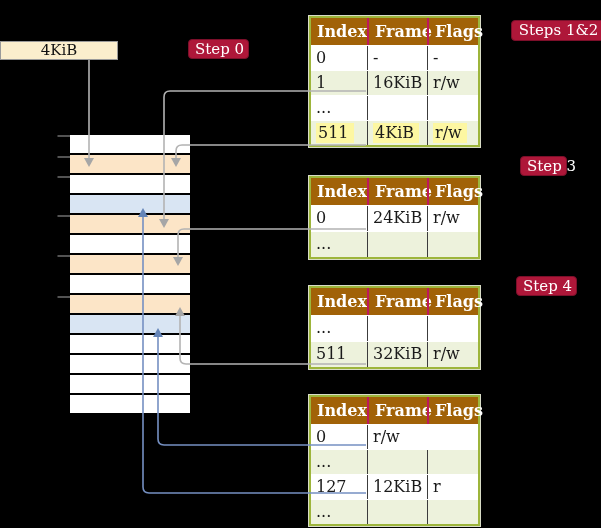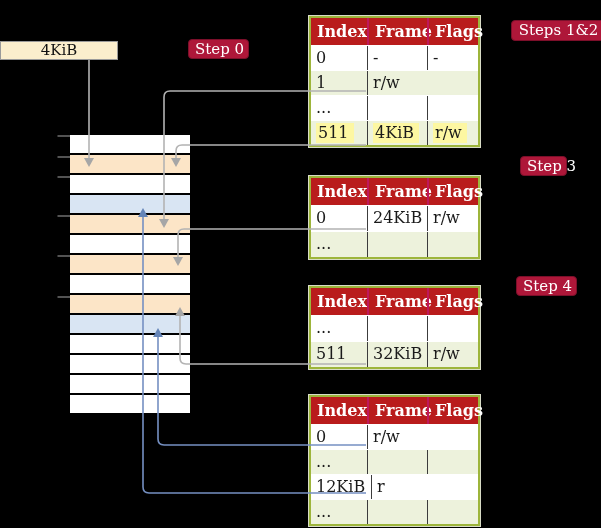--- a/index.html
+++ b/index.html
@@ -25,21 +25,21 @@
   #badge-step3 {left:520px;top:156px;width:47px;}
   #badge-step4 {left:516px;top:276px;width:61px;}
   
   .strip{position:absolute;left:70px;top:135px;width:120px;}
   .strip .mrow{height:18px;border-bottom:2px solid #000;}
   
   .ptable{
     position:absolute;width:171px;box-sizing:border-box;
     border:2px solid #9db53b;box-shadow:0 0 0 1px #d8dcc6;background:#fff;
   }
-  .ptable .hdr{display:flex;background:#b91c1c;height:27px;}
+  .ptable .hdr{display:flex;background:#a16207;height:27px;}
   .ptable .hdr .cell{
     color:#fff;font-weight:bold;font-size:16px;line-height:27px;
     padding-left:6px;box-sizing:border-box;
   }
   .ptable .hdr .cell + .cell{border-left:2px solid #be185d;}
   .ptable .trow{display:flex;border-top:1px solid #fff;box-sizing:border-box;}
   .ptable .trow.shaded{background:#edf2dc;}
   .ptable .trow .cell{
     font-size:16px;color:#1a1a1a;padding:2px 0 0 5px;box-sizing:border-box;
     overflow:hidden;white-space:nowrap;
@@ -87,20 +87,21 @@
         <div class="cell c1">Frame</div>
         <div class="cell c2">Flags</div>
       </div>
       <div class="trow" style="height: 25px;">
         <div class="cell c0">0</div>
         <div class="cell c1">-</div>
         <div class="cell c2">-</div>
       </div>
       <div class="trow shaded" style="height: 25px;">
         <div class="cell c0">1</div>
+        <div class="cell c1">16KiB</div>
         <div class="cell c2">r/w</div>
       </div>
       <div class="trow" style="height: 25px;">
         <div class="cell c0">...</div>
         <div class="cell c1"></div>
         <div class="cell c2"></div>
       </div>
       <div class="trow shaded" style="height: 25px;">
         <div class="cell c0"><span class="hl">511</span></div>
         <div class="cell c1"><span class="hl">4KiB</span></div>
@@ -150,20 +151,21 @@
       <div class="trow" style="height: 25px;">
         <div class="cell c0">0</div>
         <div class="cell c2">r/w</div>
       </div>
       <div class="trow shaded" style="height: 25px;">
         <div class="cell c0">...</div>
         <div class="cell c1"></div>
         <div class="cell c2"></div>
       </div>
       <div class="trow" style="height: 25px;">
+        <div class="cell c0">127</div>
         <div class="cell c1">12KiB</div>
         <div class="cell c2">r</div>
       </div>
       <div class="trow shaded" style="height: 25px;">
         <div class="cell c0">...</div>
         <div class="cell c1"></div>
         <div class="cell c2"></div>
       </div>
     </div>
 

